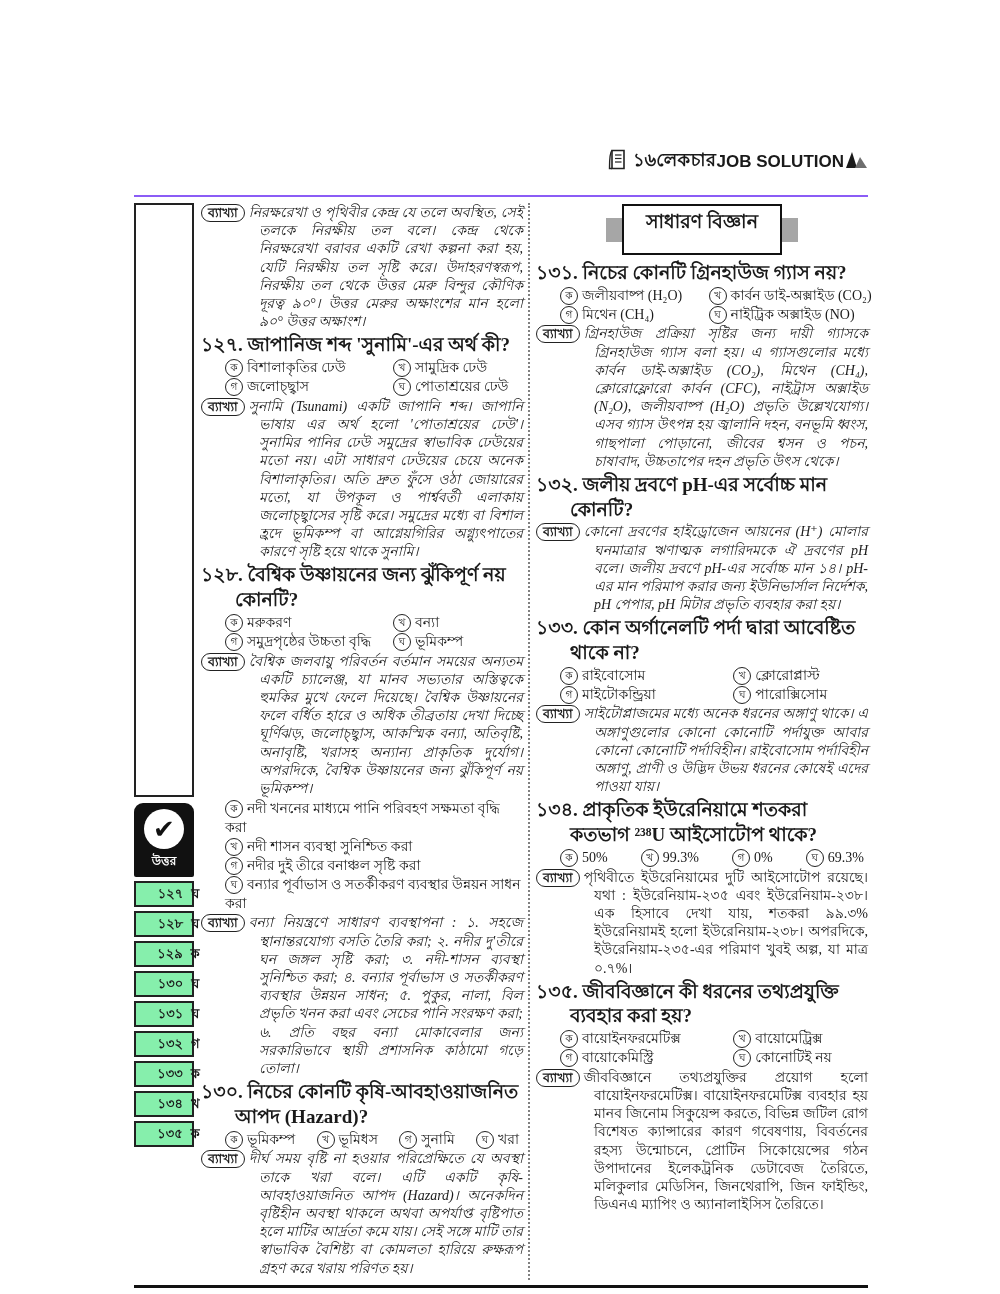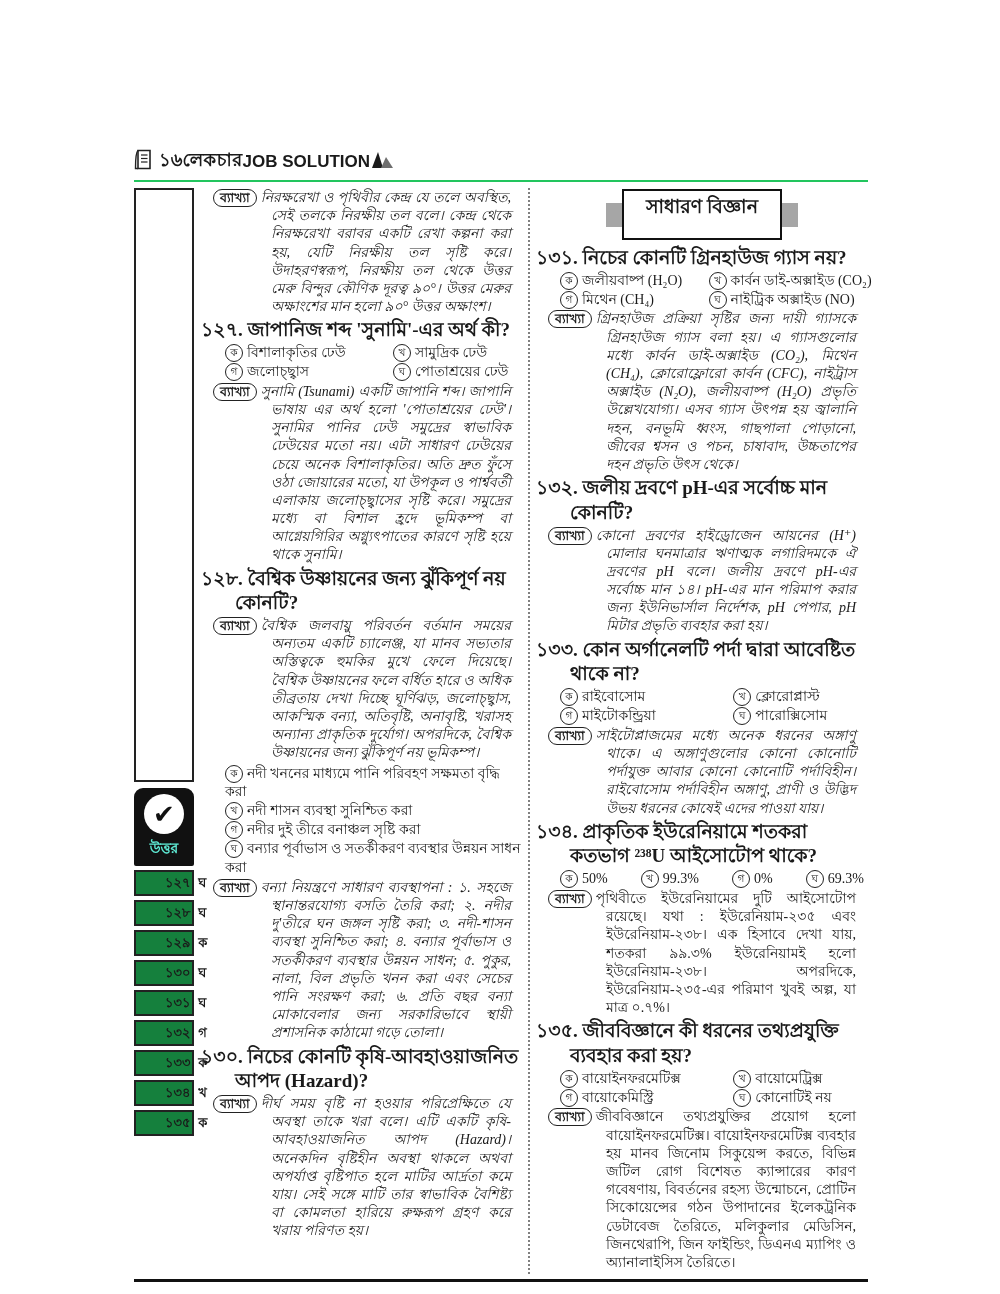--- a/index.html
+++ b/index.html
@@ -1,46 +1,46 @@
 <!DOCTYPE html>
 <html><head>
 <meta charset="utf-8">
 <style>
   html,body{margin:0;padding:0;background:#ffffff;}
   .page{position:relative;width:1000px;height:1294px;background:#fff;box-sizing:border-box;
         padding:146px 132px 0 134px;overflow:hidden;
         font-family:"Liberation Serif","DejaVu Serif",serif;color:#1a1a1a;}
   
-  .header{display:flex;justify-content:flex-start;align-items:flex-end;
-          border-bottom:2px solid #22c55e;padding-bottom:3px;margin-bottom:6px;}
+  .header{display:flex;justify-content:flex-end;align-items:flex-end;
+          border-bottom:2px solid #8b5cf6;padding-bottom:18px;margin-bottom:6px;}
   .pageno{display:flex;align-items:center;gap:6px;font-size:18px;font-weight:700;}
   .brand{display:flex;align-items:center;}
   .brand-bn{font-size:18px;font-weight:700;letter-spacing:.5px;}
   .brand-en{font-size:17px;font-weight:700;font-family:"Liberation Sans","DejaVu Sans",sans-serif;}
   
   .bodywrap{display:flex;align-items:stretch;border-bottom:3px solid #111;padding-bottom:5px;min-height:948px;}
   
   .sidebar{width:60px;flex:0 0 60px;margin-right:7px;font-family:"Liberation Sans","DejaVu Sans",sans-serif;}
   .spacerbox{height:590px;border:2px solid #222;margin-bottom:6px;background:#fff;}
   .badge{background:#111;border-radius:9px 9px 2px 2px;padding:6px 0 5px;text-align:center;}
   .checkcircle{width:40px;height:40px;margin:0 auto 3px;border-radius:50%;background:#fff;color:#111;
                font-size:26px;line-height:40px;text-align:center;font-weight:700;}
-  .badgelabel{color:#5eead4;font-size:14px;font-weight:700;}
-  .ansrow{margin-top:4px;border:2px solid #222;background:#15803d;height:22px;line-height:22px;
-          display:flex;gap:8px;font-size:13px;font-weight:700;padding-left:29px;}
+  .badgelabel{color:#ffffff;font-size:12px;font-weight:700;}
+  .ansrow{margin-top:4px;border:2px solid #222;background:#86efac;height:22px;line-height:22px;
+          display:flex;justify-content:center;gap:8px;font-size:13px;font-weight:700;padding-left:29px;}
   
   .col-left{width:322px;flex:0 0 322px;}
   .divider{border-left:2px dotted #808080;margin:0 6px 0 5px;}
   .col-right{flex:1;min-width:0;}
   
   .ribbon{display:flex;align-items:center;justify-content:center;margin:1px 0 6px;}
   .ribbon-side{width:16px;height:24px;background:#a6a6a6;}
   .ribbon-box{border:2.5px solid #111;padding:1px 22px 14px;font-size:19px;font-weight:700;background:#fff;}
   
-  .exp{font-size:14px;line-height:1.3;padding-left:58px;text-indent:-58px;margin:1px 12px 2px;
+  .exp{font-size:14px;line-height:1.3;padding-left:58px;text-indent:-58px;margin:1px 0 2px;
        text-align:justify;font-style:italic;}
   .exp.upright{font-style:normal;}
   .exp-pill{display:inline-block;text-indent:0;border:1.5px solid #222;border-radius:10px;
             padding:0 6px;font-weight:700;font-style:normal;font-size:12.5px;line-height:16px;
             margin-right:4px;background:#fff;}
   .qline{font-size:19px;font-weight:700;line-height:1.3;padding-left:34px;text-indent:-34px;margin-top:2px;}
   .opts{padding-left:24px;margin:1px 0;}
   .opt{font-size:14px;line-height:1.35;}
   .circ{display:inline-block;width:16px;height:16px;line-height:15px;border:1px solid #222;border-radius:50%;
         text-align:center;font-size:10.5px;font-weight:400;margin-right:4px;vertical-align:1px;background:#fff;}
@@ -138,35 +138,47 @@
           <div class="opt"><span class="circ">ক</span><span>বিশালাকৃতির ঢেউ</span></div>
           <div class="opt"><span class="circ">খ</span><span>সামুদ্রিক ঢেউ</span></div>
           <div class="opt"><span class="circ">গ</span><span>জলোচ্ছ্বাস</span></div>
           <div class="opt"><span class="circ">ঘ</span><span>পোতাশ্রয়ের ঢেউ</span></div>
         </div>
         <div class="exp"><span class="exp-pill">ব্যাখ্যা</span><span>সুনামি (Tsunami) একটি জাপানি শব্দ। জাপানি ভাষায় এর অর্থ হলো 'পোতাশ্রয়ের ঢেউ'। সুনামির পানির ঢেউ সমুদ্রের স্বাভাবিক ঢেউয়ের মতো নয়। এটা সাধারণ ঢেউয়ের চেয়ে অনেক বিশালাকৃতির। অতি দ্রুত ফুঁসে ওঠা জোয়ারের মতো, যা উপকূল ও পার্শ্ববর্তী এলাকায় জলোচ্ছ্বাসের সৃষ্টি করে। সমুদ্রের মধ্যে বা বিশাল হ্রদে ভূমিকম্প বা আগ্নেয়গিরির অগ্ন্যুৎপাতের কারণে সৃষ্টি হয়ে থাকে সুনামি।</span></div>
       </div>
 
       <div>
         <div class="qline"><span>১২৮.</span> <span>বৈশ্বিক উষ্ণায়নের জন্য ঝুঁকিপূর্ণ নয় কোনটি?</span></div>
+        <div class="opts opts-2col">
+          <div class="opt"><span class="circ">ক</span><span>মরুকরণ</span></div>
+          <div class="opt"><span class="circ">খ</span><span>বন্যা</span></div>
+          <div class="opt"><span class="circ">গ</span><span>সমুদ্রপৃষ্ঠের উচ্চতা বৃদ্ধি</span></div>
+          <div class="opt"><span class="circ">ঘ</span><span>ভূমিকম্প</span></div>
+        </div>
         <div class="exp"><span class="exp-pill">ব্যাখ্যা</span><span>বৈশ্বিক জলবায়ু পরিবর্তন বর্তমান সময়ের অন্যতম একটি চ্যালেঞ্জ, যা মানব সভ্যতার অস্তিত্বকে হুমকির মুখে ফেলে দিয়েছে। বৈশ্বিক উষ্ণায়নের ফলে বর্ধিত হারে ও অধিক তীব্রতায় দেখা দিচ্ছে ঘূর্ণিঝড়, জলোচ্ছ্বাস, আকস্মিক বন্যা, অতিবৃষ্টি, অনাবৃষ্টি, খরাসহ অন্যান্য প্রাকৃতিক দুর্যোগ। অপরদিকে, বৈশ্বিক উষ্ণায়নের জন্য ঝুঁকিপূর্ণ নয় ভূমিকম্প।</span></div>
       </div>
 
       <div>
         <div class="opts opts-1col">
           <div class="opt"><span class="circ">ক</span><span>নদী খননের মাধ্যমে পানি পরিবহণ সক্ষমতা বৃদ্ধি করা</span></div>
           <div class="opt"><span class="circ">খ</span><span>নদী শাসন ব্যবস্থা সুনিশ্চিত করা</span></div>
           <div class="opt"><span class="circ">গ</span><span>নদীর দুই তীরে বনাঞ্চল সৃষ্টি করা</span></div>
           <div class="opt"><span class="circ">ঘ</span><span>বন্যার পূর্বাভাস ও সতর্কীকরণ ব্যবস্থার উন্নয়ন সাধন করা</span></div>
         </div>
         <div class="exp"><span class="exp-pill">ব্যাখ্যা</span><span>বন্যা নিয়ন্ত্রণে সাধারণ ব্যবস্থাপনা : ১. সহজে স্থানান্তরযোগ্য বসতি তৈরি করা; ২. নদীর দু'তীরে ঘন জঙ্গল সৃষ্টি করা; ৩. নদী-শাসন ব্যবস্থা সুনিশ্চিত করা; ৪. বন্যার পূর্বাভাস ও সতর্কীকরণ ব্যবস্থার উন্নয়ন সাধন; ৫. পুকুর, নালা, বিল প্রভৃতি খনন করা এবং সেচের পানি সংরক্ষণ করা; ৬. প্রতি বছর বন্যা মোকাবেলার জন্য সরকারিভাবে স্থায়ী প্রশাসনিক কাঠামো গড়ে তোলা।</span></div>
       </div>
 
       <div>
         <div class="qline"><span>১৩০.</span> <span>নিচের কোনটি কৃষি-আবহাওয়াজনিত আপদ (Hazard)?</span></div>
+        <div class="opts opts-4col">
+          <div class="opt"><span class="circ">ক</span><span>ভূমিকম্প</span></div>
+          <div class="opt"><span class="circ">খ</span><span>ভূমিধস</span></div>
+          <div class="opt"><span class="circ">গ</span><span>সুনামি</span></div>
+          <div class="opt"><span class="circ">ঘ</span><span>খরা</span></div>
+        </div>
         <div class="exp"><span class="exp-pill">ব্যাখ্যা</span><span>দীর্ঘ সময় বৃষ্টি না হওয়ার পরিপ্রেক্ষিতে যে অবস্থা তাকে খরা বলে। এটি একটি কৃষি-আবহাওয়াজনিত আপদ (Hazard)। অনেকদিন বৃষ্টিহীন অবস্থা থাকলে অথবা অপর্যাপ্ত বৃষ্টিপাত হলে মাটির আর্দ্রতা কমে যায়। সেই সঙ্গে মাটি তার স্বাভাবিক বৈশিষ্ট্য বা কোমলতা হারিয়ে রুক্ষরূপ গ্রহণ করে খরায় পরিণত হয়।</span></div>
       </div>
 
     </div>
 
     <div class="divider"></div>
 
     <div class="col-right">
 
       <div class="ribbon">

